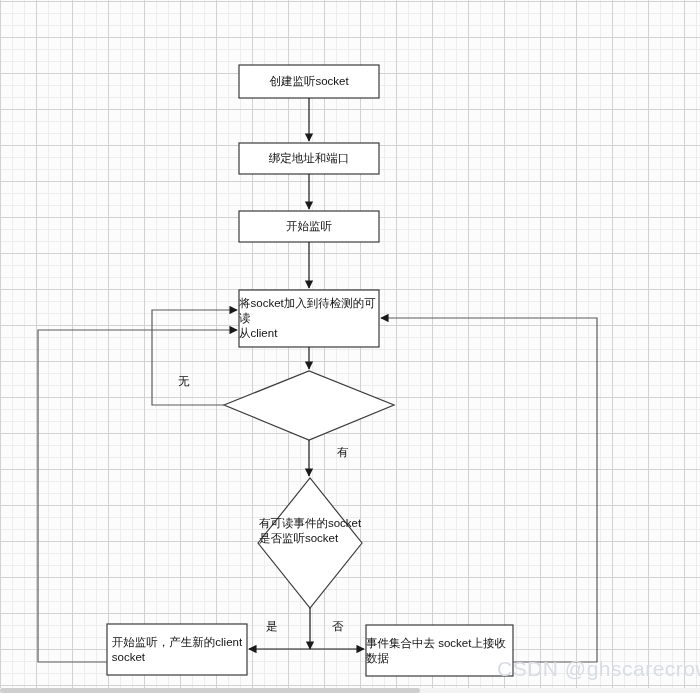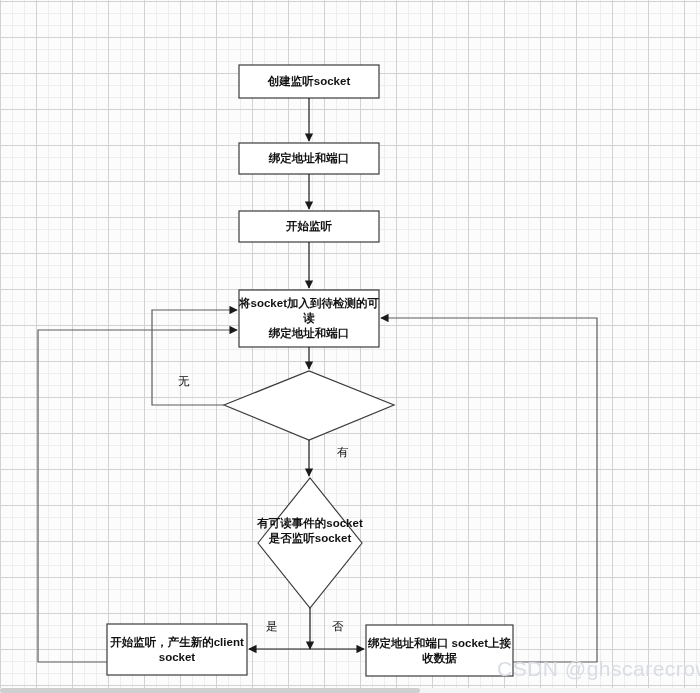--- a/index.html
+++ b/index.html
@@ -25,27 +25,25 @@
   #flow-svg {
     position: absolute;
     left: 0;
     top: 0;
   }
   .node-text {
     position: absolute;
     display: flex;
     align-items: center;
     justify-content: center;
-    text-align: center;
     color: #111111;
     font-size: 11.5px;
     line-height: 15px;
     white-space: pre-line;
     pointer-events: none;
-    font-weight: bold;
   }
   .edge-label {
     position: absolute;
     color: #111111;
     font-size: 11.5px;
     line-height: 13px;
     white-space: nowrap;
   }
   .watermark {
     position: absolute;
@@ -111,30 +109,30 @@
     <line x1="310" y1="649" x2="364" y2="649" stroke="#1a1a1a" stroke-width="1.2" marker-end="url(#arrow)"></line>
   </svg>
 
   <div class="node-text" style="left:239px; top:65px; width:140px; height:33px;">创建监听socket</div>
 
   <div class="node-text" style="left:239px; top:143px; width:140px; height:31px;">绑定地址和端口</div>
 
   <div class="node-text" style="left:239px; top:211px; width:140px; height:31px;">开始监听</div>
 
   <div class="node-text" style="left:239px; top:290px; width:140px; height:57px;">将socket加入到待检测的可读
-绑定地址和端口</div>
+从client</div>
 
 
   <div class="node-text" style="left:245px; top:514px; width:130px; height:34px;">有可读事件的socket
 是否监听socket</div>
 
   <div class="node-text" style="left:107px; top:624px; width:140px; height:51px;">开始监听，产生新的client
 socket</div>
 
-  <div class="node-text" style="left:366px; top:625px; width:147px; height:51px;">绑定地址和端口 socket上接收数据</div>
+  <div class="node-text" style="left:366px; top:625px; width:147px; height:51px;">事件集合中去 socket上接收数据</div>
 
   <div class="edge-label" style="left:178px; top:375px;">无</div>
 
   <div class="edge-label" style="left:337px; top:446px;">有</div>
 
   <div class="edge-label" style="left:266px; top:620px;">是</div>
 
   <div class="edge-label" style="left:332px; top:620px;">否</div>
 
   <div class="watermark" style="left:497px; top:657px;">CSDN @ghscarecrow</div>

